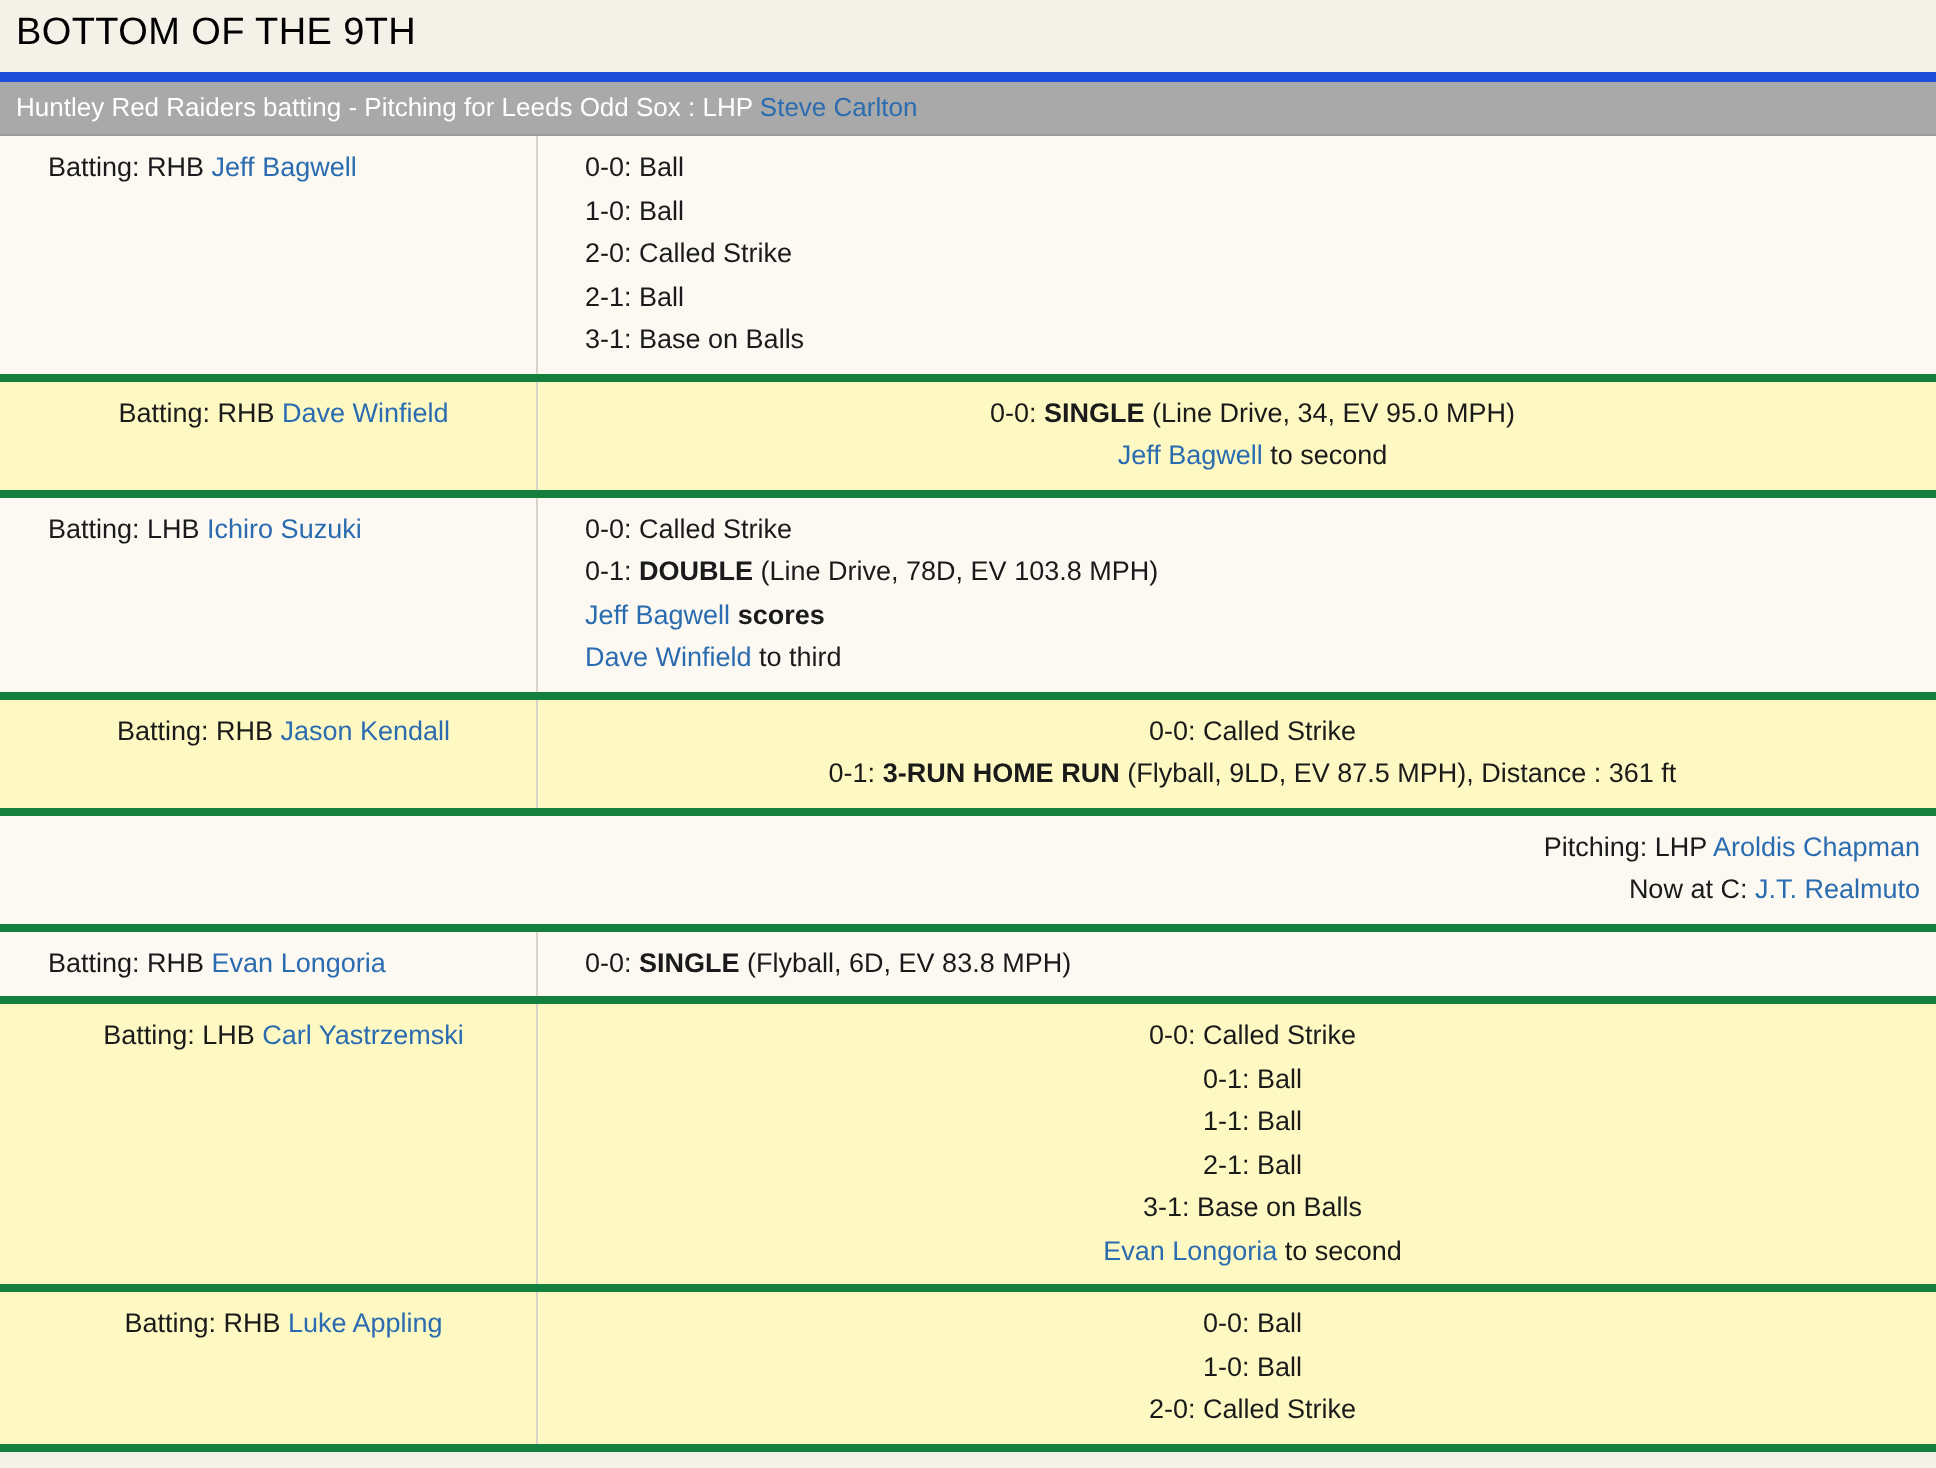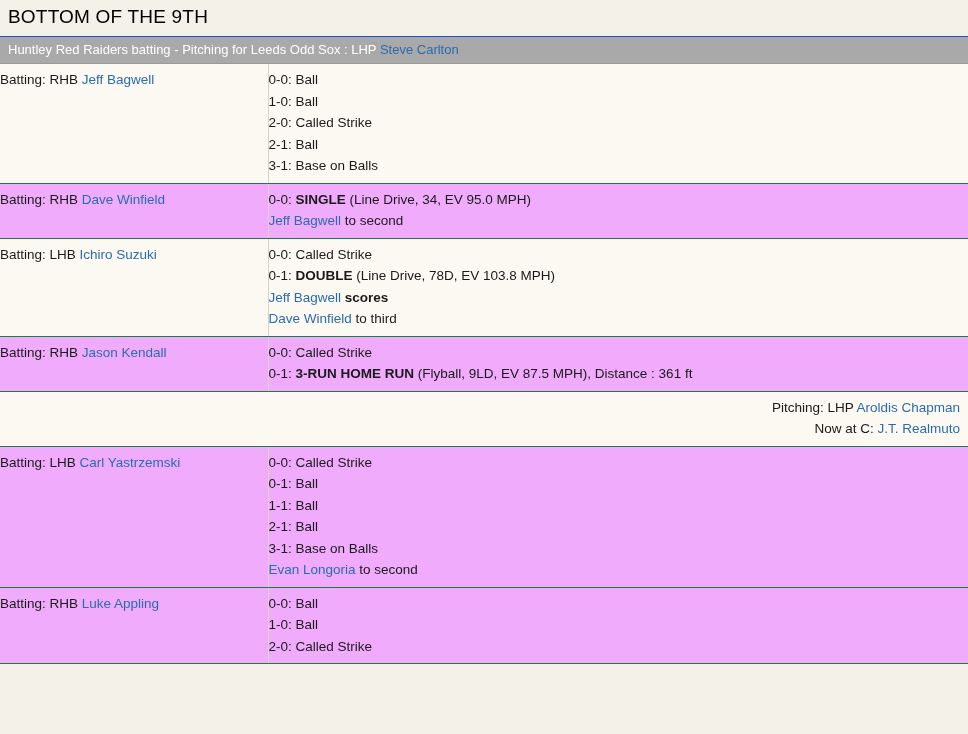--- a/index.html
+++ b/index.html
@@ -25,51 +25,51 @@
     padding: 6px 8px 8px 8px;
     letter-spacing: 0.2px;
     font-weight: normal;
     background: #f4f1e8;
   }
   .situation-bar {
     background: #a9a9a9;
     color: #ffffff;
     font-size: 13px;
     padding: 5px 25px 6px 8px;
-    border-top: 1px solid #1d4ed8;
+    border-top: 5px solid #1d4ed8;
     border-bottom: 1px solid #9a9a9a;
   }
   .situation-bar a { color: #2b6cb0; }
   a, .lnk {
     color: #2b6cb0;
     text-decoration: none;
     cursor: pointer;
   }
   table.pbp {
     width: 968px;
     border-collapse: collapse;
     table-layout: fixed;
   }
   table.pbp td {
     vertical-align: top;
-    padding: 5px 8px 6px 0;
-    border-bottom: 1px solid #15803d;
+    padding: 5px 8px 6px 24px;
+    border-bottom: 4px solid #15803d;
     line-height: 21.5px;
   }
   td.batter-cell {
     width: 268px;
     box-sizing: border-box;
   }
   td.events-cell {
     width: 700px;
     box-sizing: border-box;
     border-left: 1px solid #d8d5c8;
   }
   tr.row-light td { background: #fbf9f2; }
-  tr.row-dark td { background: #f0abfc; }
+  tr.row-dark td { background: #fef9c3; text-align: center; }
   .event-line { display: block; white-space: normal; }
   .bold { font-weight: bold; }
   .sub-line { display: block; text-align: right; }
   td.full-cell { width: 968px; box-sizing: border-box; }
 </style>
 </head>
 <body>
 
 <div class="page">
 
@@ -113,20 +113,26 @@
             <span class="event-line"><span>0-0: Called Strike</span></span>
             <span class="event-line"><span>0-1: </span><span class=" bold">3-RUN HOME RUN</span><span> (Flyball, 9LD, EV 87.5 MPH), Distance : 361 ft</span></span>
           </td>
         </tr>
         <tr class="row-light">
           <td class="full-cell" colspan="2">
             <span class="sub-line"><span>Pitching: LHP </span><a class="lnk">Aroldis Chapman</a></span>
             <span class="sub-line"><span>Now at C: </span><a class="lnk">J.T. Realmuto</a></span>
           </td>
         </tr>
+        <tr class="row-light">
+          <td class="batter-cell"><span>Batting: RHB </span><a class="lnk">Evan Longoria</a></td>
+          <td class="events-cell">
+            <span class="event-line"><span>0-0: </span><span class=" bold">SINGLE</span><span> (Flyball, 6D, EV 83.8 MPH)</span></span>
+          </td>
+        </tr>
         <tr class="row-dark">
           <td class="batter-cell"><span>Batting: LHB </span><a class="lnk">Carl Yastrzemski</a></td>
           <td class="events-cell">
             <span class="event-line"><span>0-0: Called Strike</span></span>
             <span class="event-line"><span>0-1: Ball</span></span>
             <span class="event-line"><span>1-1: Ball</span></span>
             <span class="event-line"><span>2-1: Ball</span></span>
             <span class="event-line"><span>3-1: Base on Balls</span></span>
             <span class="event-line"><a class="lnk">Evan Longoria</a><span> to second</span></span>
           </td>

